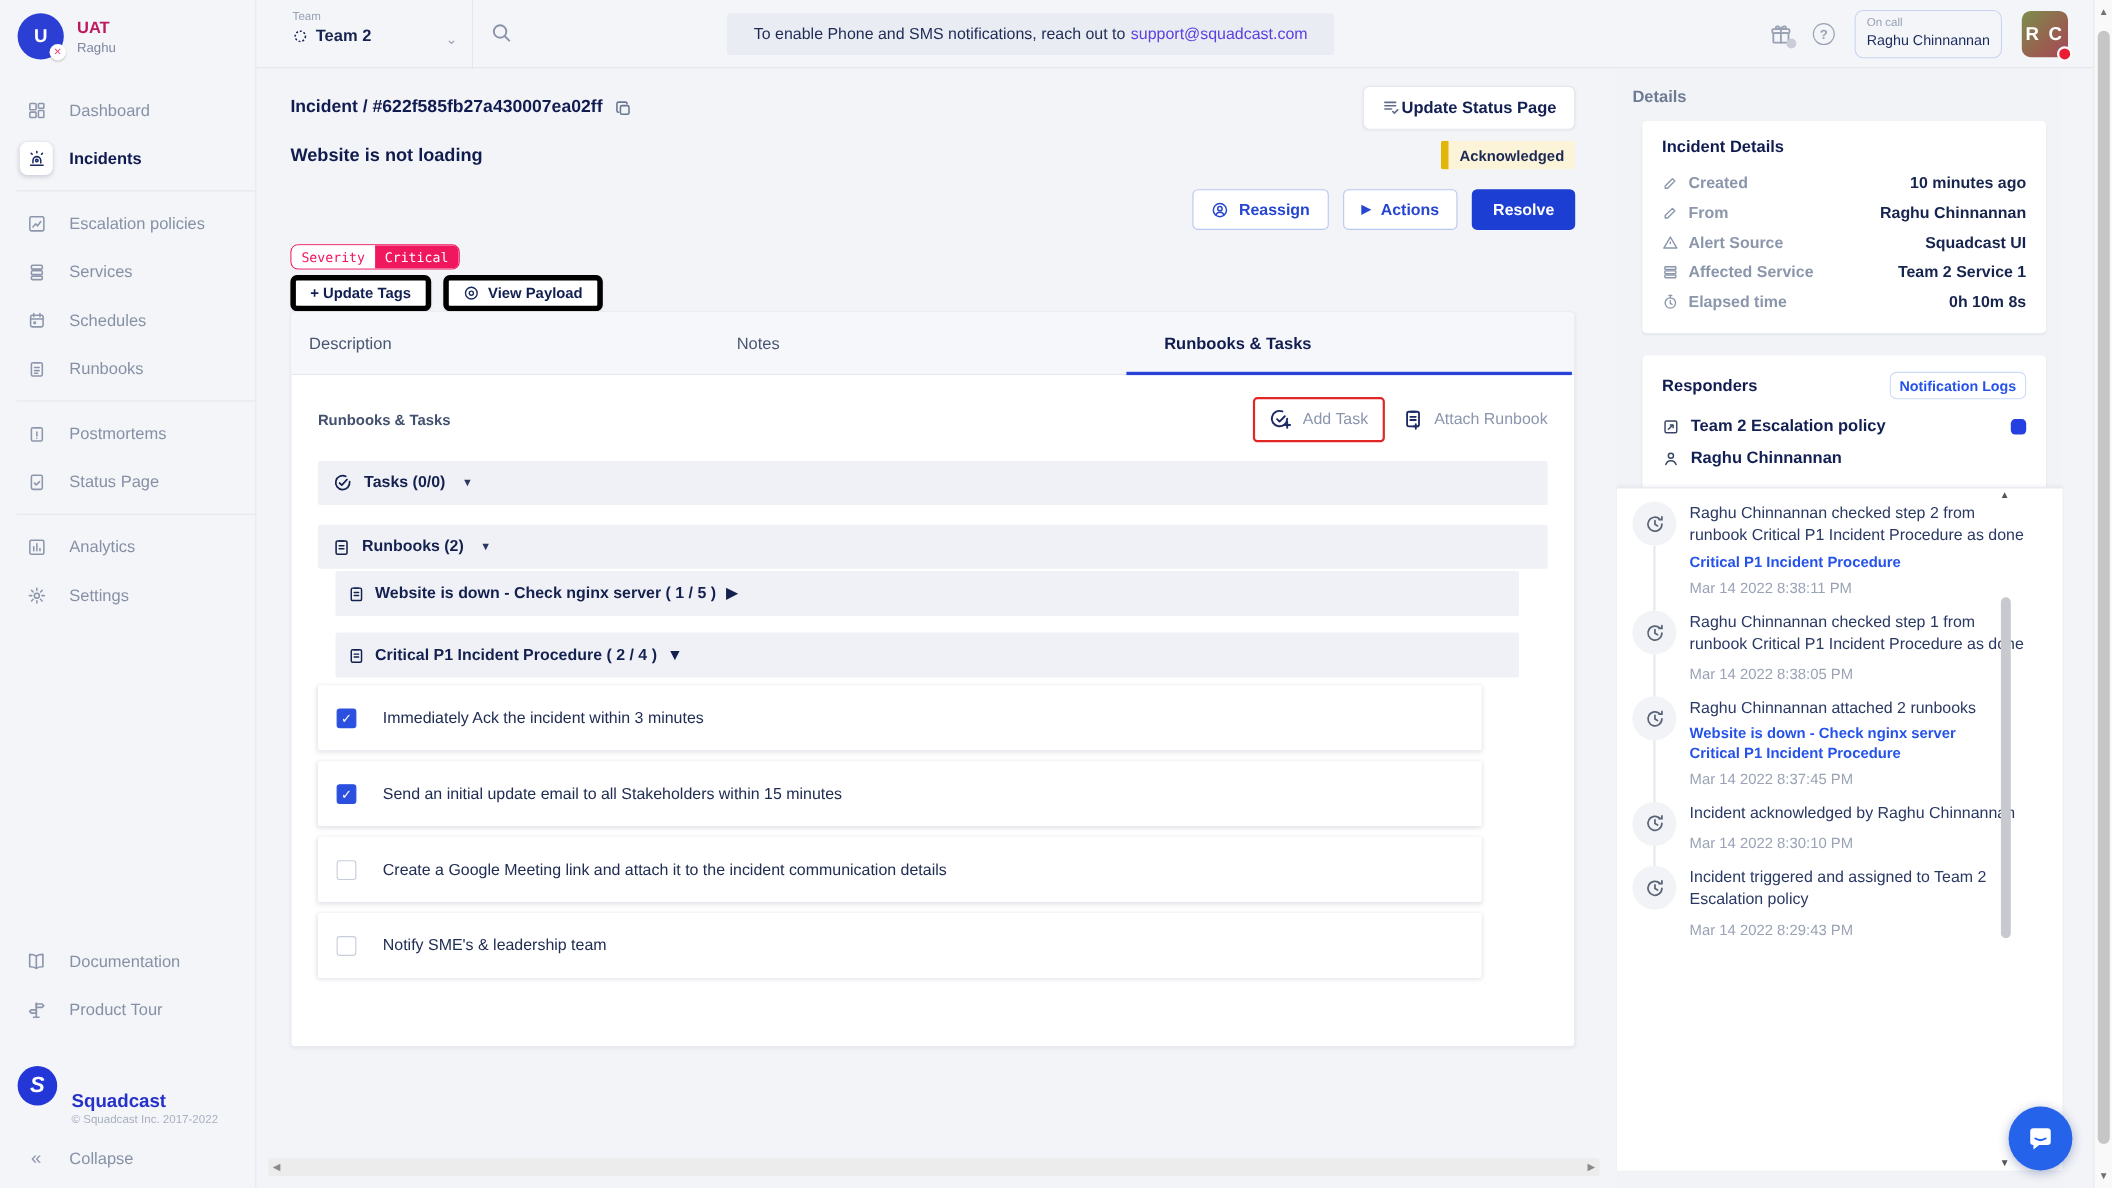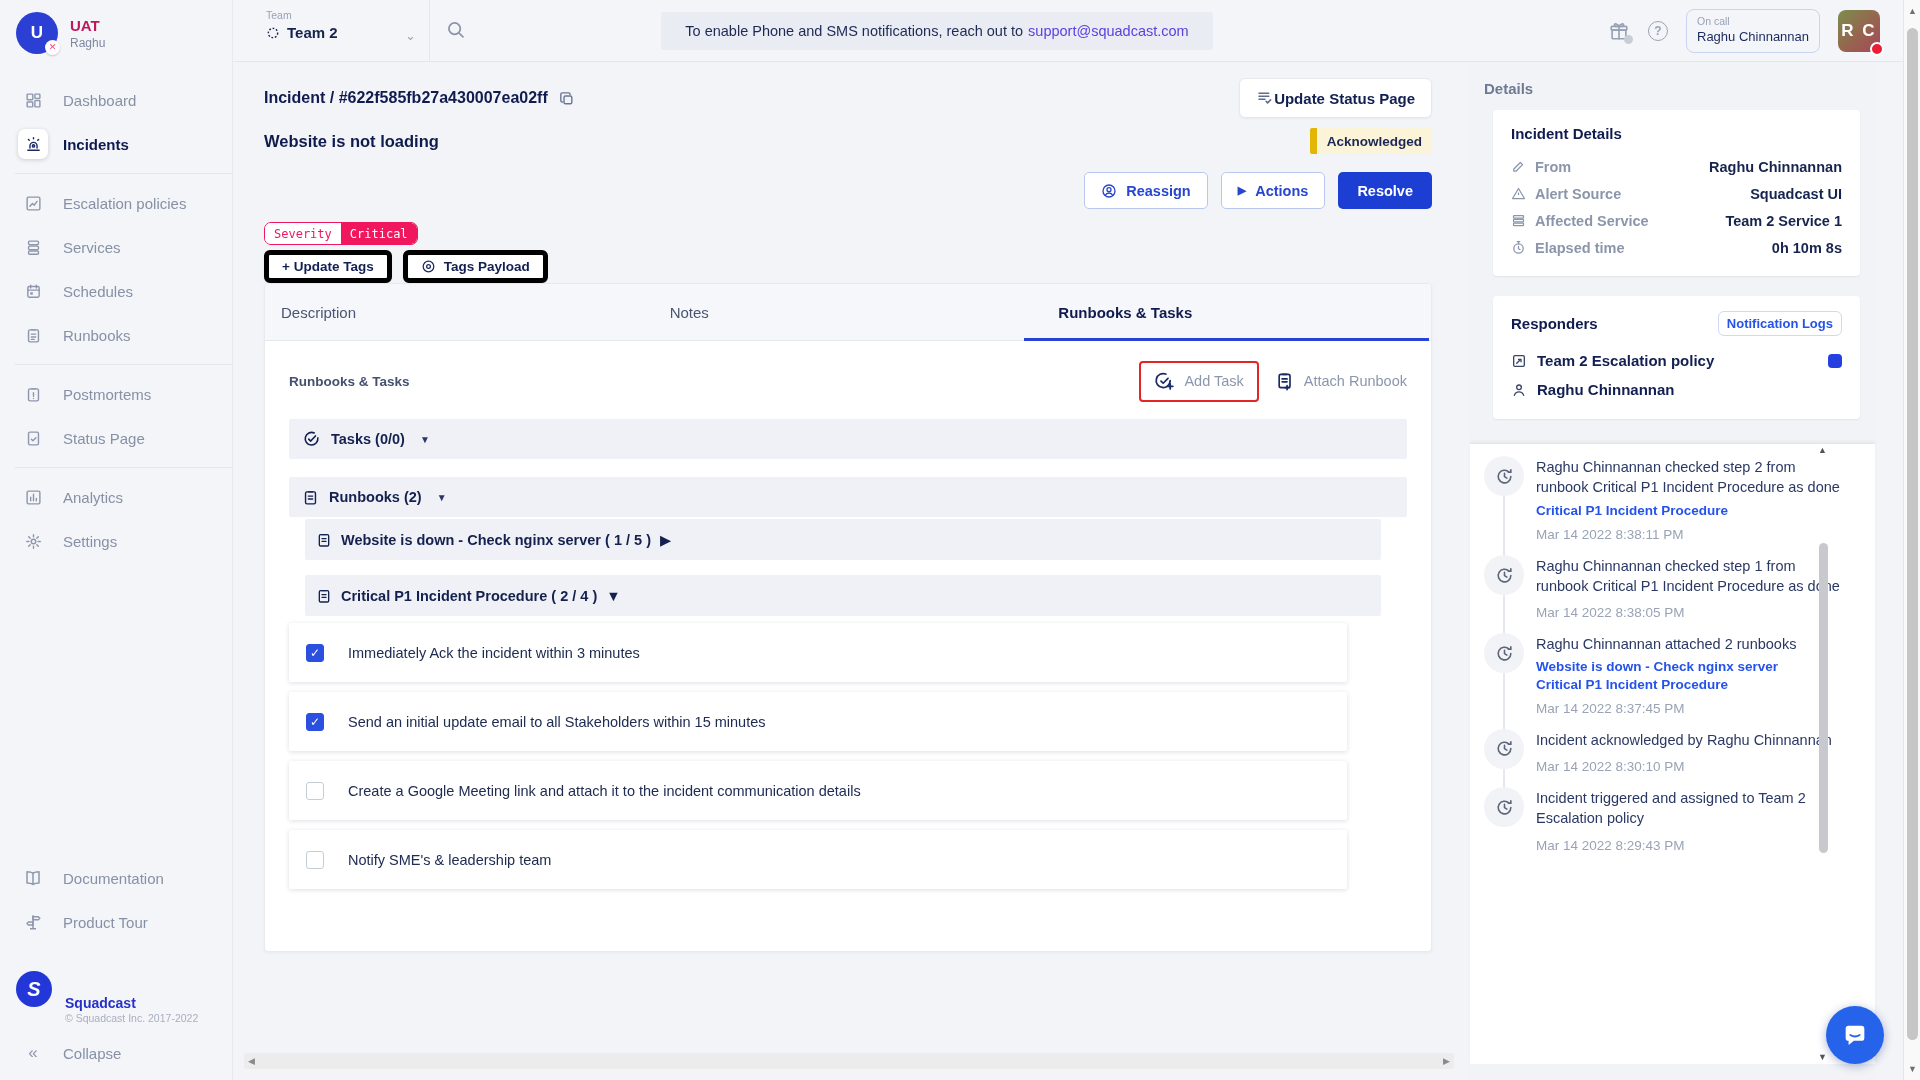--- a/index.html
+++ b/index.html
@@ -22,21 +22,21 @@
   .nav-item { display:flex; align-items:center; gap:15px; height:44px; padding-left:18px;
     font-size:15px; color:#8691a6; cursor:pointer; }
   .nav-item .nico { width:30px; height:30px; display:flex; align-items:center; justify-content:center; color:#8d97ac; }
   .nav-item.active { color:#0e1950; font-weight:bold; }
   .nav-item.active .nico { background:#fff; border-radius:7px; box-shadow:0 1px 4px rgba(20,30,70,.18); color:#1b2a66; }
   .nav-div { height:1px; background:#e3e6ec; margin:7px 0 7px 15px; }
   .sidebar-bottom { position:absolute; left:0; bottom:8px; width:100%; }
   .brand-row { display:flex; align-items:center; gap:13px; padding:10px 16px; }
   .brand-logo { width:36px; height:36px; border-radius:50%; background:#2336d8; color:#fff;
     display:flex; align-items:center; justify-content:center; font-weight:bold; font-size:20px; font-style:italic; }
-  .brand-name { font-size:14px; font-weight:bold; color:#2531c9;margin-top:41px; }
+  .brand-name { font-size:17px; font-weight:bold; color:#2531c9;margin-top:41px; }
   .brand-copy { font-size:10.5px; color:#a8afc1; margin-top:1px; }
 
   
   .topbar { position:absolute; left:233px; top:0; right:0; height:62px; background:#f4f5f8;
     border-bottom:1px solid #e3e6ec; z-index:4; }
   .team-block { position:absolute; left:33px; top:9px; cursor:pointer; }
   .team-label { font-size:10.5px; color:#98a2b6; }
   .team-row { display:flex; align-items:center; gap:7px; margin-top:3px; font-size:15px; font-weight:bold; color:#16234f; }
   .chev { position:absolute; left:172px; top:28px; color:#9aa3b5; font-size:13px; }
   .tb-div { position:absolute; left:196px; top:0; height:62px; border-left:1px solid #e3e6ec; }
@@ -414,21 +414,21 @@
     <button class="tag-btn">
       <span>+ Update Tags</span>
     </button>
     <button class="tag-btn">
       <span style="display:flex;color:#1b2a5e;">
         <svg class="ic" width="15" height="15" viewBox="0 0 24 24" fill="none" stroke="currentColor" stroke-width="2">
             <circle cx="12" cy="12" r="8.5"></circle>
             <circle cx="12" cy="12" r="3"></circle>
           </svg>
       </span>
-      <span>Tags Payload</span>
+      <span>View Payload</span>
     </button>
   </div>
 
   <div class="card">
     <div class="tabs">
       <div class="tab">
           <span>Description</span>
         </div>
       <div class="tab">
           <span>Notes</span>
@@ -528,20 +528,31 @@
       </div>
     </div>
   </div>
 </main>
 
 <aside class="dpanel">
   <div class="dpanel-title">Details</div>
 
   <div class="dcard">
     <div class="dcard-title">Incident Details</div>
+    <div class="drow">
+      <span class="dlab">
+          <span style="display:flex;">
+        <svg class="ic" width="15" height="15" viewBox="0 0 24 24" fill="none" stroke="currentColor" stroke-width="2" stroke-linejoin="round">
+              <path d="M15 5.5l3.5 3.5L8 19.5H4.5V16z"></path>
+            </svg>
+          </span>
+        <span>Created</span>
+        </span>
+      <span class="dval">10 minutes ago</span>
+    </div>
     <div class="drow">
       <span class="dlab">
           <span style="display:flex;">
         <svg class="ic" width="15" height="15" viewBox="0 0 24 24" fill="none" stroke="currentColor" stroke-width="2" stroke-linejoin="round">
               <path d="M15 5.5l3.5 3.5L8 19.5H4.5V16z"></path>
             </svg>
           </span>
         <span>From</span>
         </span>
       <span class="dval">Raghu Chinnannan</span>

